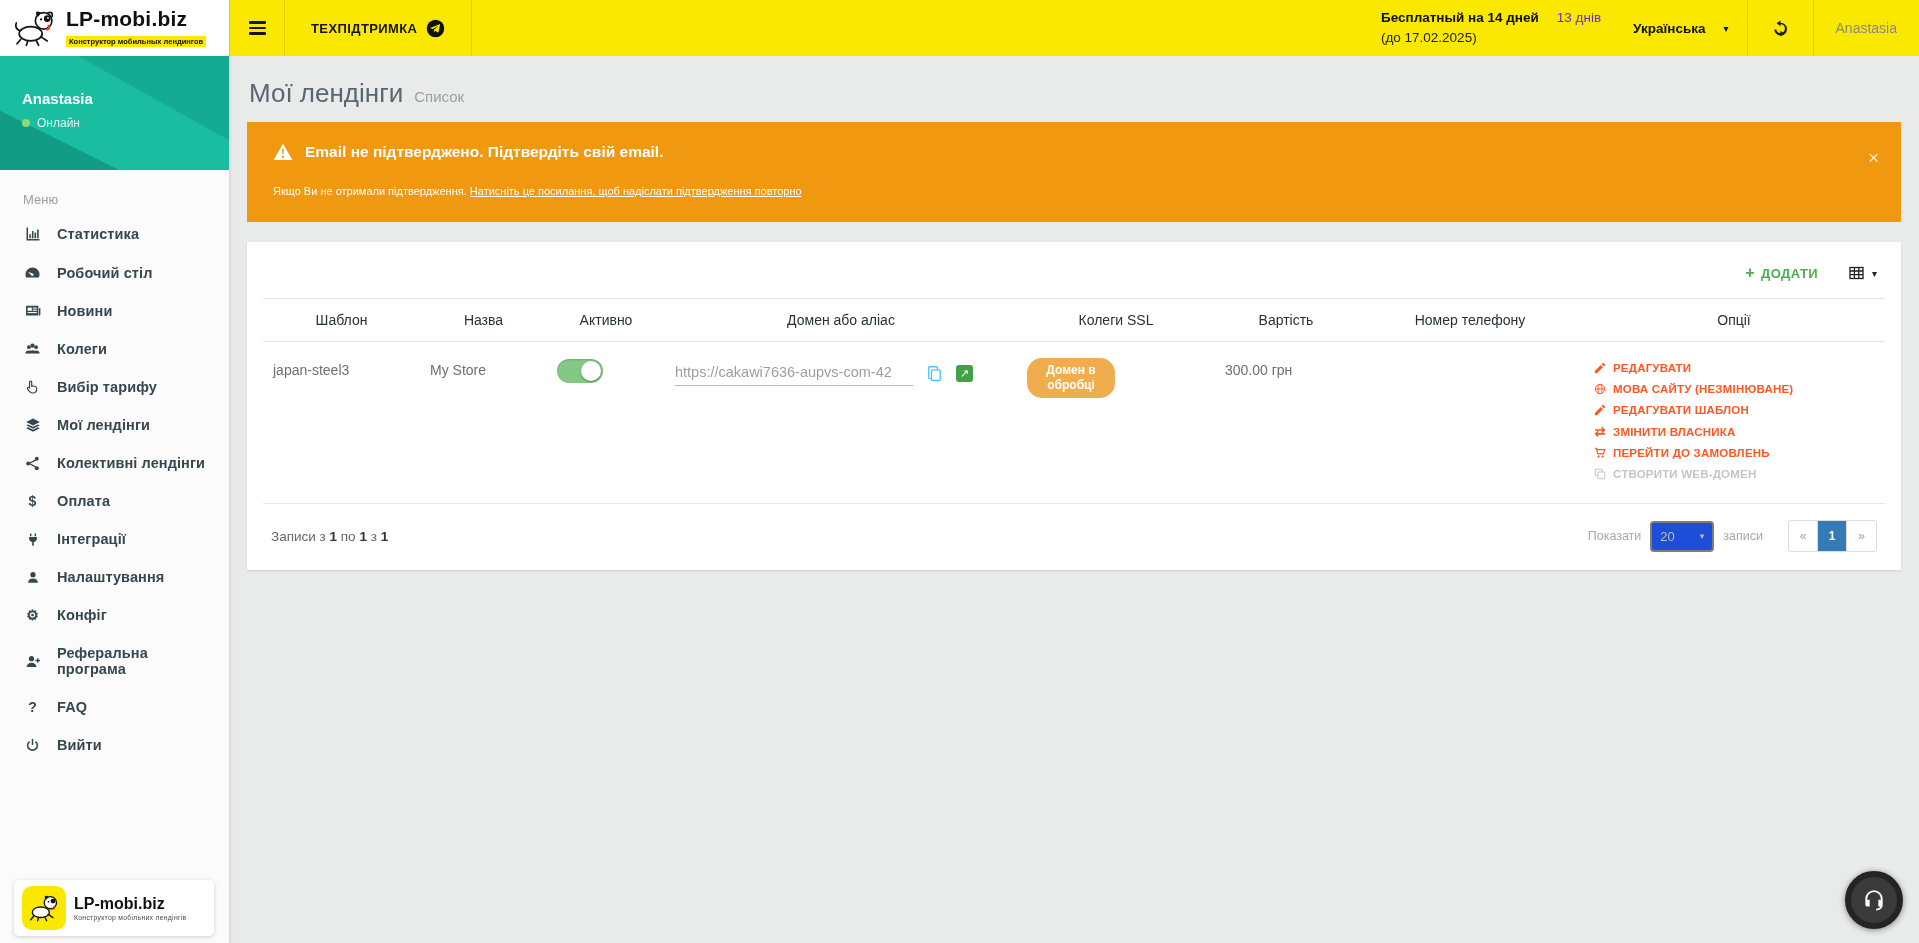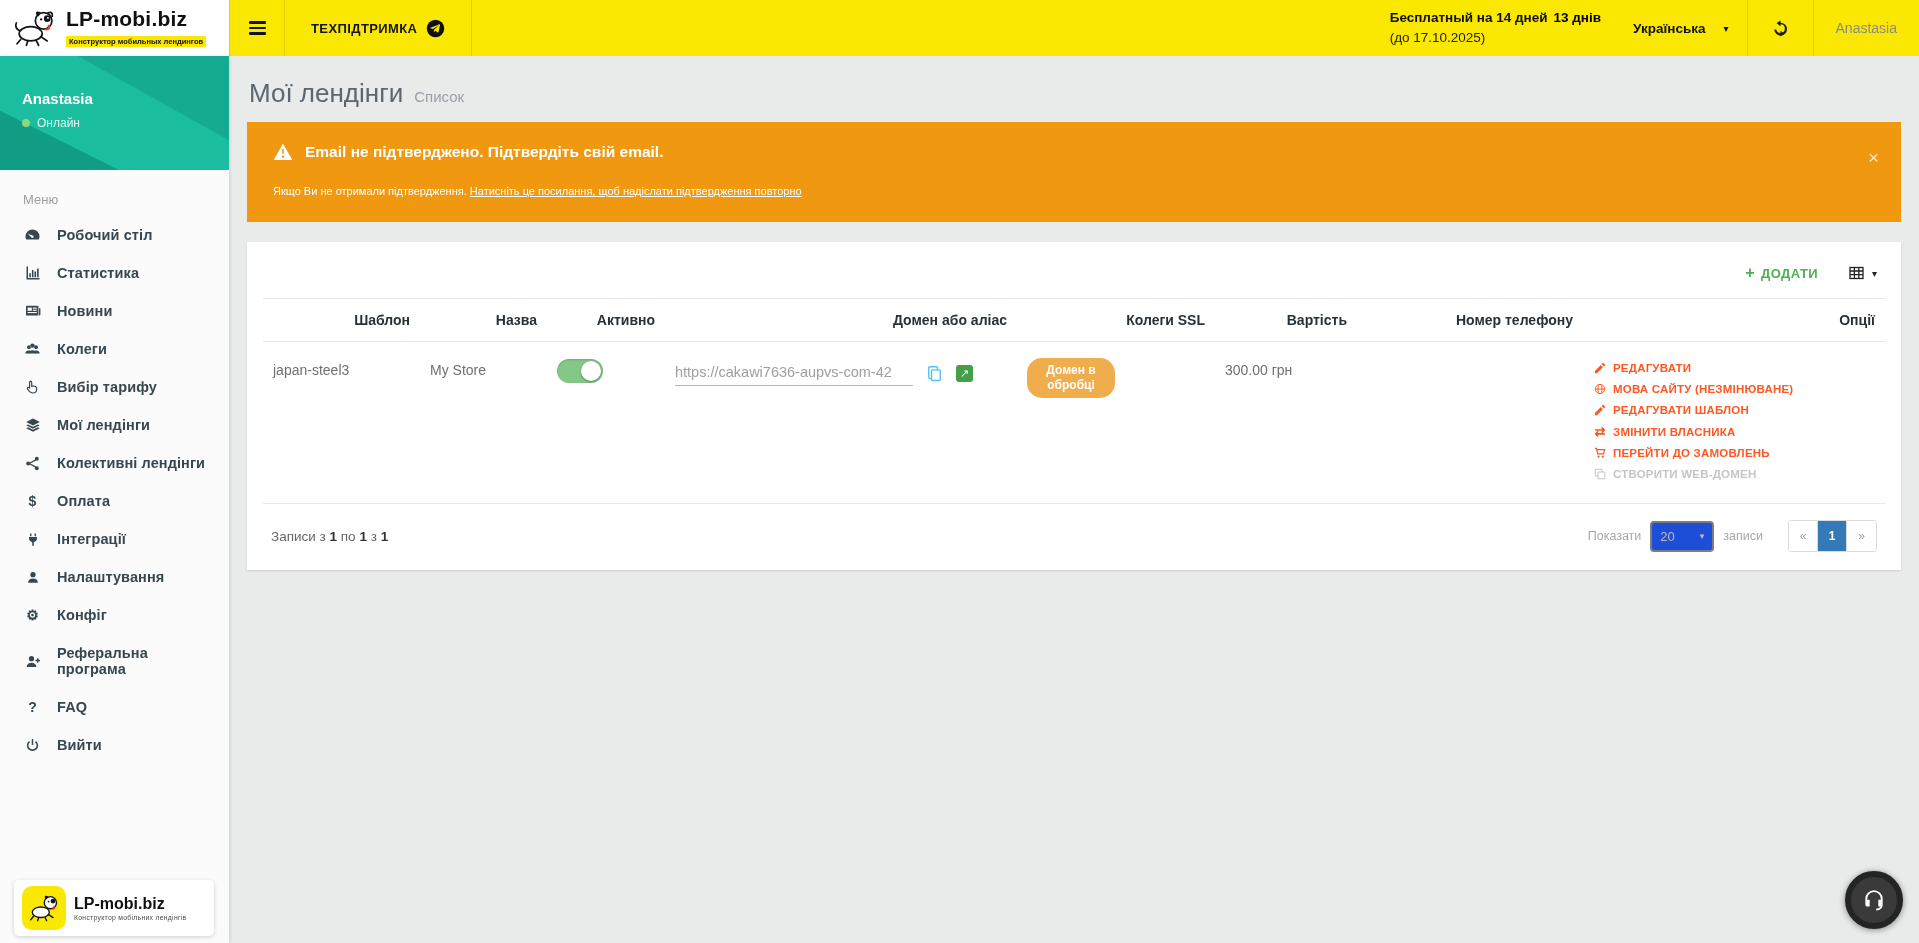--- a/index.html
+++ b/index.html
@@ -13,21 +13,21 @@
   .brand-dog{width:46px;height:40px;flex:0 0 auto}
   .brand-title{font-size:21px;font-weight:800;color:#101010;letter-spacing:.2px;line-height:1.05}
   .brand-sub{display:inline-block;font-size:7.5px;font-weight:700;color:#101010;background:#fae800;padding:1px 3px;margin-top:2px;white-space:nowrap}
   .tb-divider{width:1px;background:rgba(0,0,0,.10);flex:0 0 auto}
   .hamburger{width:54px;display:flex;flex-direction:column;justify-content:center;align-items:center;gap:3px;cursor:pointer}
   .hamburger i{display:block;width:17px;height:2.6px;background:#141414;border-radius:1px}
   .support{display:flex;align-items:center;gap:9px;padding:0 26px;font-weight:700;font-size:13px;color:#141414;letter-spacing:.4px;cursor:pointer}
   .tb-right{margin-left:auto;display:flex;align-items:stretch}
   .trial{display:flex;flex-direction:column;justify-content:center;padding:0 14px;font-size:13.5px;color:#222;line-height:1.5}
   .trial b{font-weight:800;color:#101010}
-  .trial .days{font-weight:700;color:#000000;margin-left:6px}
+  .trial .days{font-weight:400;color:#6d28d9;margin-left:18px}
   .lang{display:flex;align-items:center;gap:18px;padding:0 18px;font-weight:800;font-size:13.5px;color:#101010;cursor:pointer}
   .lang .chev{font-size:10px;font-weight:400}
   .tb-icon-btn{display:flex;align-items:center;padding:0 24px;cursor:pointer}
   .tb-user{display:flex;align-items:center;padding:0 22px;color:#8a8a82;font-size:14px;cursor:pointer}
 
   
   .app{display:flex;height:887px}
 
   
   .sidebar{width:229px;flex:0 0 auto;background:#fbfbfb;position:relative;box-shadow:1px 0 3px rgba(0,0,0,.12);z-index:2;overflow:hidden}
@@ -61,21 +61,21 @@
   .alert-close{position:absolute;right:22px;top:26px;color:rgba(255,255,255,.75);font-size:19px;line-height:1;cursor:pointer}
 
   .card{margin:20px 18px 0;background:#fff;box-shadow:0 1px 2px rgba(0,0,0,.12);padding:10px 16px 8px;min-height:308px;display:flex;flex-direction:column}
   .card-toolbar{display:flex;justify-content:flex-end;align-items:center;gap:30px;padding:12px 8px 16px}
   .add-btn{display:flex;align-items:center;gap:6px;color:#4caf50;font-weight:700;font-size:13px;letter-spacing:.4px;cursor:pointer}
   .add-btn .plus{font-size:16px;font-weight:800}
   .grid-btn{display:flex;align-items:center;gap:7px;color:#222;cursor:pointer}
   .grid-btn .chev{font-size:10px;color:#222}
 
   table.lp{width:100%;border-collapse:collapse;table-layout:fixed}
-  .lp th{text-align:right;font-size:14px;font-weight:700;color:#263238;padding:13px 10px;border-top:1px solid #e4e4e4;border-bottom:1px solid #e4e4e4;white-space:nowrap;overflow:hidden}
+  .lp th{text-align:center;font-size:14px;font-weight:400;color:#263238;padding:13px 10px;border-top:1px solid #e4e4e4;border-bottom:1px solid #e4e4e4;white-space:nowrap;overflow:hidden}
   .lp td{vertical-align:top;padding:20px 10px 14px;font-size:14px;color:#6f6f6f;border-bottom:1px solid #e8e8e8}
   .cell-domain{display:flex;align-items:flex-end;gap:13px}
   .domain-input{width:238px;border:none;border-bottom:1px solid #b8b8b8;outline:none;font-size:14.5px;color:#9e9e9e;background:transparent;padding:2px 0 5px;font-family:"Liberation Sans",sans-serif}
   .icon-btn{cursor:pointer;display:inline-flex;margin-bottom:4px}
   .ext-btn{width:17px;height:17px;border-radius:3px;background:#43a047;color:#fff;display:inline-flex;align-items:center;justify-content:center;font-size:11px;cursor:pointer;margin-bottom:4px}
   .toggle{width:46px;height:24px;border-radius:12px;background:#84c787;position:relative;cursor:pointer;box-shadow:inset 0 1px 2px rgba(0,0,0,.15);margin-top:-3px}
   .toggle .knob{position:absolute;top:2px;right:2px;width:20px;height:20px;border-radius:50%;background:#fff;box-shadow:0 1px 2px rgba(0,0,0,.35)}
   .ssl-badge{display:inline-block;width:88px;background:#f0ad4e;color:#fff;font-weight:700;font-size:12px;line-height:1.25;text-align:center;border-radius:15px;padding:5px 6px;margin-top:-4px}
   .opts{list-style:none}
   .opts li{display:flex;align-items:center;gap:6px;color:#ff5722;font-weight:700;font-size:11.5px;letter-spacing:.2px;margin-bottom:9px;cursor:pointer;white-space:nowrap}
@@ -131,21 +131,21 @@
     <svg width="19" height="19" viewBox="0 0 20 20">
       <circle cx="10" cy="10" r="9.2" fill="#111"></circle>
       <path d="M14.8 6 13.2 13.8c-.1.5-.4.6-.8.4l-2.4-1.8-1.2 1.1c-.13.13-.25.25-.5.25l.18-2.5 4.5-4.1c.2-.18-.04-.28-.3-.1L7.2 10.6l-2.4-.75c-.52-.16-.53-.52.11-.77l9.2-3.55c.43-.16.8.1.69.47z" fill="#fae800"></path>
     </svg>
   </div>
   <div class="tb-divider"></div>
 
   <div class="tb-right">
     <div class="trial">
       <div><b>Бесплатный на 14 дней</b><span class="days">13 днів</span></div>
-      <div>(до 17.10.2025)</div>
+      <div>(до 17.02.2025)</div>
     </div>
     <div class="lang">
       <span>Українська</span>
       <span class="chev">▾</span>
     </div>
     <div class="tb-divider"></div>
     <div class="tb-icon-btn">
       <svg width="17" height="17" viewBox="0 0 16 16" fill="#1c1c1c">
         <path d="M8 2.6V.4L4.3 3.1 8 5.8V3.9a4.1 4.1 0 1 1-4 5h-1.9A6 6 0 1 0 8 2.6z"></path>
         <path d="M8 13.4v2.2l3.7-2.7L8 10.2v1.9"></path>
@@ -165,35 +165,35 @@
         <div class="user-status">
           <span class="status-dot"></span>
           <span>Онлайн</span>
         </div>
       </div>
     </div>
     <div class="menu-label">Меню</div>
     <ul class="menu">
       <li class="menu-item">
         <span class="mi">
+          <svg width="16" height="16" viewBox="0 0 16 16" fill="currentColor">
+              <path d="M1.5 1.5H3v11.5h11.5V14.5H1.5z"></path>
+              <path d="M4.3 8.2H5.9v4H4.3zM6.9 5h1.6v7.2H6.9zM9.5 6.6h1.6v5.6H9.5zM12.1 3.4h1.6v8.8h-1.6z"></path>
+            </svg>
+        </span>
+        <span class="ml">Статистика</span>
+      </li>
+      <li class="menu-item">
+        <span class="mi">
           <svg width="17" height="17" viewBox="0 0 16 16" fill="currentColor">
               <path d="M8 3.2A6.6 6.6 0 0 0 1.4 9.8c0 1.1.26 2.1.74 3h11.7a6.6 6.6 0 0 0 .76-3A6.6 6.6 0 0 0 8 3.2z"></path>
               <path d="M8.7 9.2a1.15 1.15 0 1 1-1.62 1.62L3.6 7.2z" fill="#fbfbfb"></path>
             </svg>
         </span>
         <span class="ml">Робочий стіл</span>
-      </li>
-      <li class="menu-item">
-        <span class="mi">
-          <svg width="16" height="16" viewBox="0 0 16 16" fill="currentColor">
-              <path d="M1.5 1.5H3v11.5h11.5V14.5H1.5z"></path>
-              <path d="M4.3 8.2H5.9v4H4.3zM6.9 5h1.6v7.2H6.9zM9.5 6.6h1.6v5.6H9.5zM12.1 3.4h1.6v8.8h-1.6z"></path>
-            </svg>
-        </span>
-        <span class="ml">Статистика</span>
       </li>
       <li class="menu-item">
         <span class="mi">
           <svg width="16" height="16" viewBox="0 0 16 16" fill="currentColor">
               <path d="M1 3.6a.9.9 0 0 1 .9-.9h10.6a.9.9 0 0 1 .9.9v8.8H1z"></path>
               <path d="M14 5.2h1.4v6a1.4 1.4 0 0 1-1.4 1.2z"></path>
               <g fill="#fbfbfb">
                 <rect x="2.6" y="4.6" width="4.2" height="3.2"></rect>
                 <rect x="7.8" y="4.6" width="4" height="1.1"></rect>
                 <rect x="7.8" y="6.7" width="4" height="1.1"></rect>

